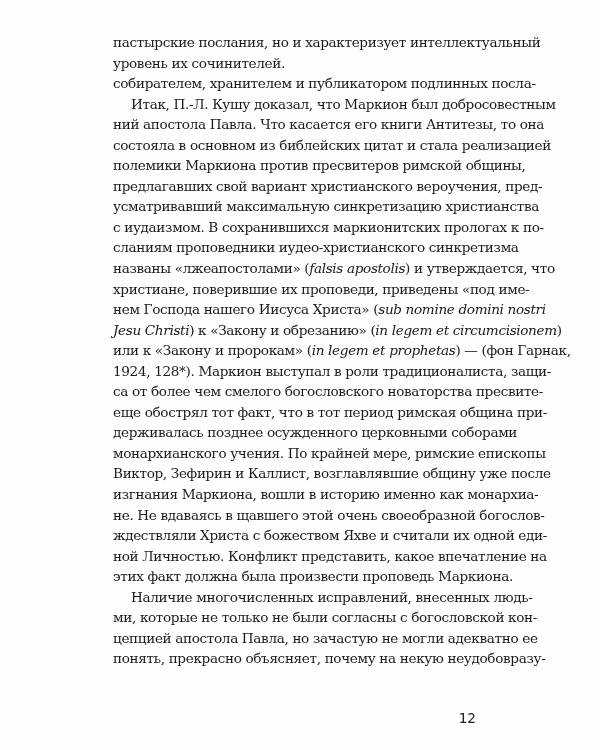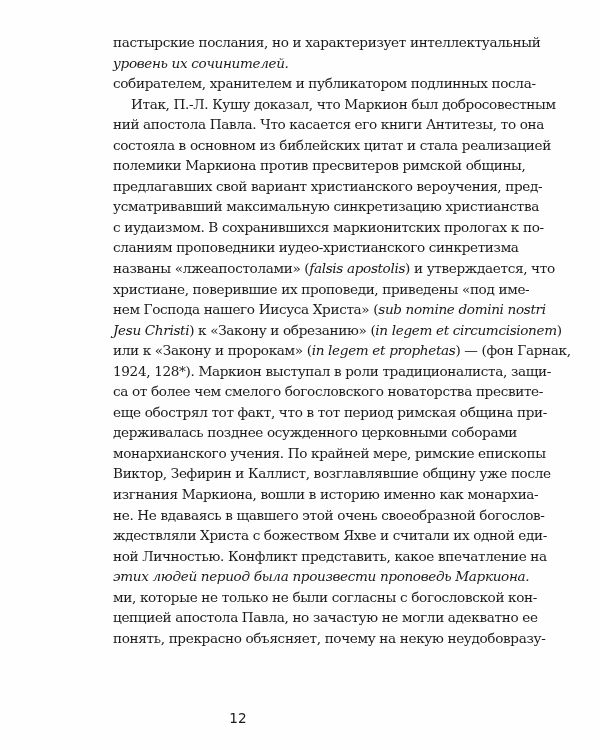--- a/index.html
+++ b/index.html
@@ -9,25 +9,25 @@
     color: #1a1a1a;
   }
   .page { position: absolute; left: 0; top: 0; width: 600px; height: 750px; background: #fefefe; }
   .text-block { position: absolute; left: 113px; top: 32px; width: 378px; }
   .line {
     display: block; height: 20.55px; line-height: 20.55px;
     font-size: 13.6px; white-space: nowrap;
     text-align: justify; text-align-last: justify;
     letter-spacing: -0.35px;
   }
-  .line.last { text-align-last: left; font-style: italic; }
+  .line.last { text-align-last: left; }
   .line.indent { padding-left: 18px; }
   .line i { font-style: italic; }
   .page-number {
-    position: absolute; left: 0; width: 476px; top: 710px; text-align: center;
+    position: absolute; left: 0; width: 476px; top: 710px; text-align: right;
     font-size: 13.6px; font-family: "DejaVu Sans", "Liberation Sans", sans-serif;
   }
 </style>
 </head>
 <body>
 
 <div class="page">
   <div class="text-block" id="text-block">
       <span class="line">пастырские послания, но и характеризует интеллектуальный</span>
       <span class="line last">уровень их сочинителей.</span>
@@ -48,19 +48,20 @@
       <span class="line">1924, 128*). Маркион выступал в роли традиционалиста, защи-</span>
       <span class="line">са от более чем смелого богословского новаторства пресвите-</span>
       <span class="line">еще обострял тот факт, что в тот период римская община при-</span>
       <span class="line">держивалась позднее осужденного церковными соборами</span>
       <span class="line">монархианского учения. По крайней мере, римские епископы</span>
       <span class="line">Виктор, Зефирин и Каллист, возглавлявшие общину уже после</span>
       <span class="line">изгнания Маркиона, вошли в историю именно как монархиа-</span>
       <span class="line">не. Не вдаваясь в щавшего этой очень своеобразной богослов-</span>
       <span class="line">ждествляли Христа с божеством Яхве и считали их одной еди-</span>
       <span class="line">ной Личностью. Конфликт представить, какое впечатление на</span>
-      <span class="line last">этих людей период была произвести проповедь Маркиона.</span>
+      <span class="line last">этих факт должна была произвести проповедь Маркиона.</span>
+      <span class="line indent">Наличие многочисленных исправлений, внесенных людь-</span>
       <span class="line">ми, которые не только не были согласны с богословской кон-</span>
       <span class="line">цепцией апостола Павла, но зачастую не могли адекватно ее</span>
       <span class="line">понять, прекрасно объясняет, почему на некую неудобовразу-</span>
     </div>
   <div class="page-number">12</div>
 </div>
 
 </body></html>

